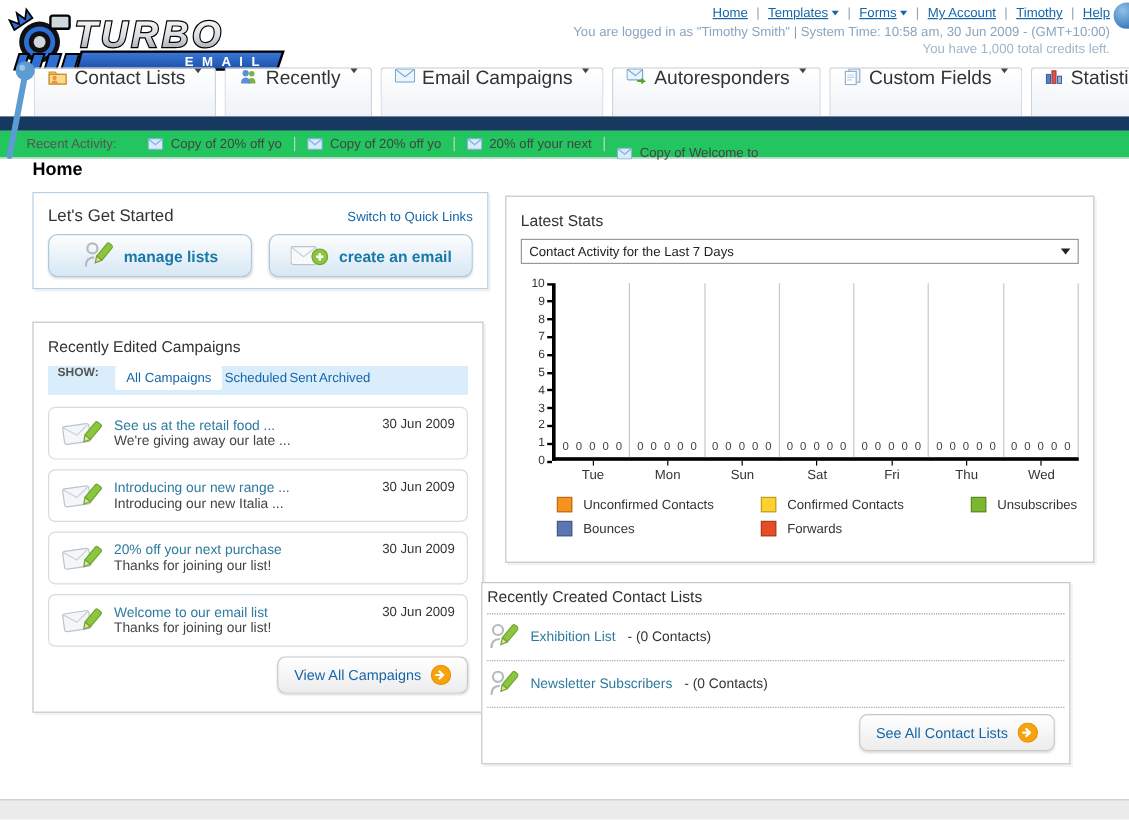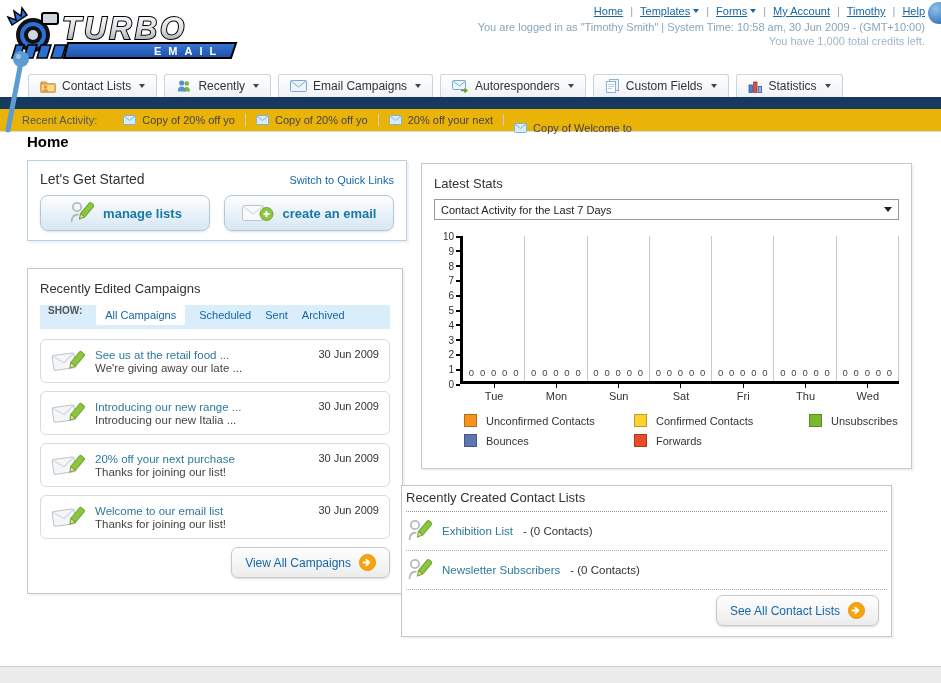--- a/index.html
+++ b/index.html
@@ -15,28 +15,28 @@
   .top-right { position:absolute; right:16px; top:5px; text-align:right; }
   .top-links { font-size:11px; color:#9aa7b5; display:flex; justify-content:flex-end; align-items:center; gap:7px; }
   .top-links a { color:#1566A8; text-decoration:underline; font-size:11px; display:inline-flex; align-items:center; gap:3px; cursor:pointer; }
   .top-links .sep { color:#8fa3b5; }
   .tri-blue { width:0; height:0; border-left:3px solid transparent; border-right:3px solid transparent; border-top:4px solid #1566A8; display:inline-block; }
   .status-line { margin-top:4px; font-size:11px; color:#8AA5BE; }
   .credits-line { margin-top:2px; font-size:11px; color:#9FB6CB; }
 
   
   .tabs-row { position:absolute; top:66px; left:0; right:0; height:31px; background:#fff; display:flex; align-items:flex-end; padding-left:28px; gap:7px; }
-  .tab { display:flex; align-items:center; gap:6px; height:23px; padding:0 11px; background:linear-gradient(#ffffff,#eef2f6);
-    border:1px solid #ccd4dc; border-bottom:none; border-radius:3px 3px 0 0; font-size:12px; color:#333; cursor:pointer; white-space:nowrap; }
+  .tab { display:flex; align-items:flex-start; gap:6px; height:41px; padding:0 11px; background:linear-gradient(#ffffff,#eef2f6);
+    border:1px solid #ccd4dc; border-bottom:none; border-radius:3px 3px 0 0; font-size:16px; color:#333; cursor:pointer; white-space:nowrap; }
   .tab .icon svg { display:block; }
   .tri-dark { width:0; height:0; border-left:3px solid transparent; border-right:3px solid transparent; border-top:4px solid #444; display:inline-block; margin-left:2px; }
   .navy-bar { position:absolute; top:97px; left:0; right:0; height:12px; background:#16395F; }
 
   
-  .activity-row { position:absolute; top:109px; left:0; right:0; height:23px; display:flex; align-items:center; background:#eab308; border-bottom:1px solid #dcdcdc; padding-left:22px; }
+  .activity-row { position:absolute; top:109px; left:0; right:0; height:23px; display:flex; align-items:center; background:#22c55e; border-bottom:1px solid #dcdcdc; padding-left:22px; }
   .activity-label { font-size:11px; color:#555; margin-right:16px; }
   .activity-item { display:flex; align-items:center; gap:6px; font-size:11px; color:#444; padding:0 10px; border-right:1px solid #ccc; cursor:pointer; white-space:nowrap; }
   .activity-item:last-child { border-right:none;margin-top:15px; }
 
   
   .page-title { position:absolute; left:27px; top:133px; font-size:15px; font-weight:bold; color:#000; }
   .panel { position:absolute; background:#fff; border:1px solid #c6c6c6; box-shadow:2px 2px 0 rgba(0,0,0,0.05); }
   .panel-title { font-size:13px; color:#333; }
 
   
@@ -319,21 +319,21 @@
           </span>
           <span>create an email</span>
         </div>
       </div>
   </div>
 
   <div class="panel" id="campaigns-panel">
     <div class="panel-title">Recently Edited Campaigns</div>
     <div class="filter-bar">
       <span class="filter-show">SHOW:</span>
-      <span id="filters" style="display:flex;align-items:center;gap:14px;">
+      <span id="filters" style="display:flex;align-items:center;gap:2px;">
           <span class="filter-link active">All Campaigns</span>
           <span class="filter-link">Scheduled</span>
           <span class="filter-link">Sent</span>
           <span class="filter-link">Archived</span>
         </span>
     </div>
     <div class="rows" id="campaign-rows">
         <div class="camp-row">
           <span class="icon">
             <svg width="34" height="27" viewBox="0 0 34 27">

